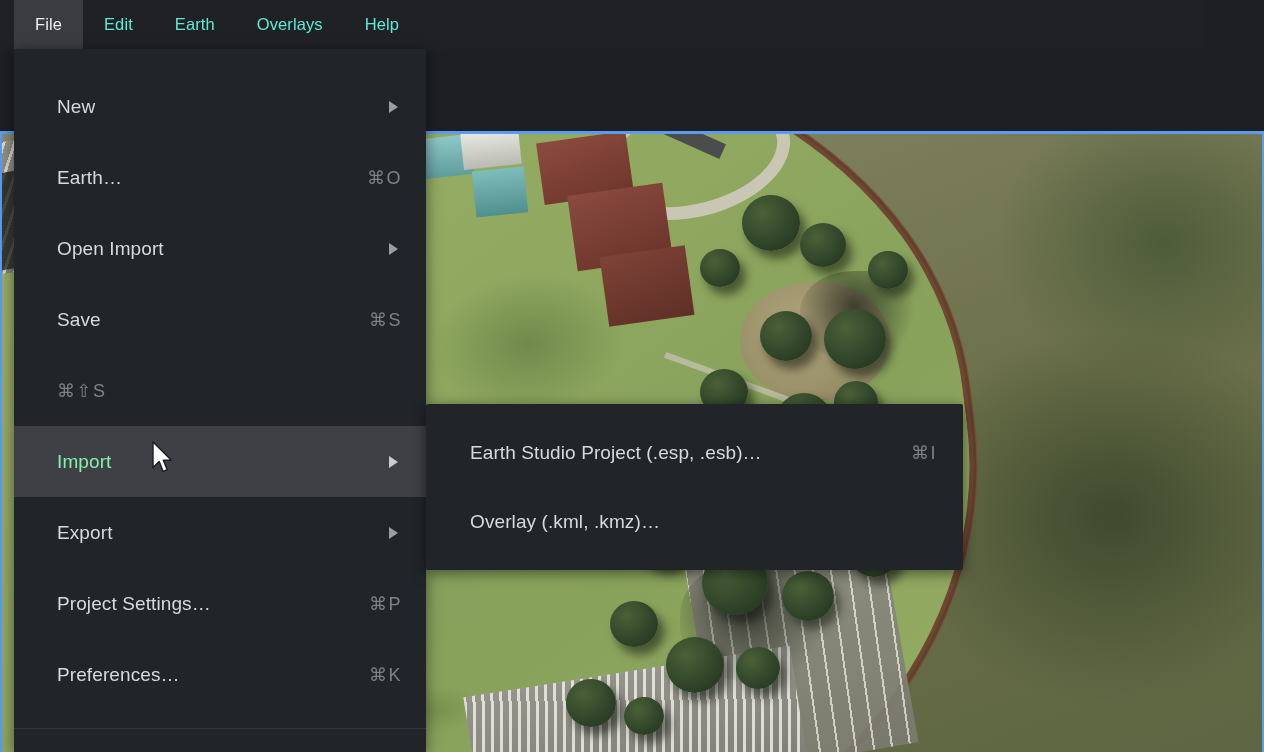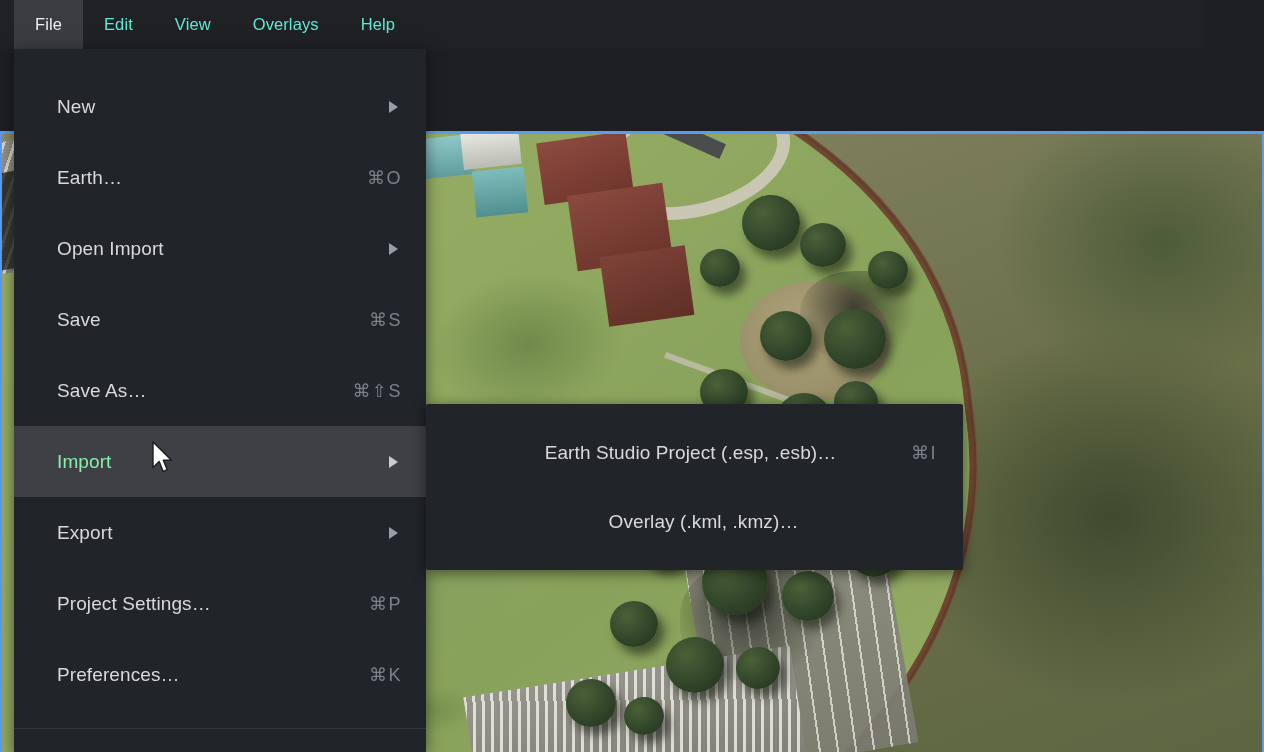--- a/index.html
+++ b/index.html
@@ -266,21 +266,20 @@
   }
 
   
   #import-submenu {
     left: 426px;
     top: 404px;
     width: 537px;
     height: 166px;
     padding-top: 14px;
     border-radius: 2px;
-    text-align: center;
   }
   #import-submenu .menu-row {
     height: 69px;
     padding: 0 26px 0 44px;
   }
 
   
   .cursor {
     position: absolute;
     left: 151px;
@@ -359,21 +358,21 @@
   <div class="viewport-focus-border"></div>
 
   <div class="menubar">
     <div class="menubar-item active">
         <span>File</span>
       </div>
     <div class="menubar-item">
         <span>Edit</span>
       </div>
     <div class="menubar-item">
-        <span>View</span>
+        <span>Earth</span>
       </div>
     <div class="menubar-item">
         <span>Overlays</span>
       </div>
     <div class="menubar-item">
         <span>Help</span>
       </div>
   </div>
 
   <div class="menu-panel" id="file-menu">
@@ -392,21 +391,20 @@
       <span class="label">Open Import</span>
       <span class="chevron"></span>
     </div>
 
     <div class="menu-row">
       <span class="label">Save</span>
       <span class="shortcut">⌘S</span>
     </div>
 
     <div class="menu-row">
-      <span class="label">Save As…</span>
       <span class="shortcut">⌘⇧S</span>
     </div>
 
     <div class="menu-row highlight">
       <span class="label">Import</span>
       <span class="chevron"></span>
     </div>
 
     <div class="menu-row">
       <span class="label">Export</span>

